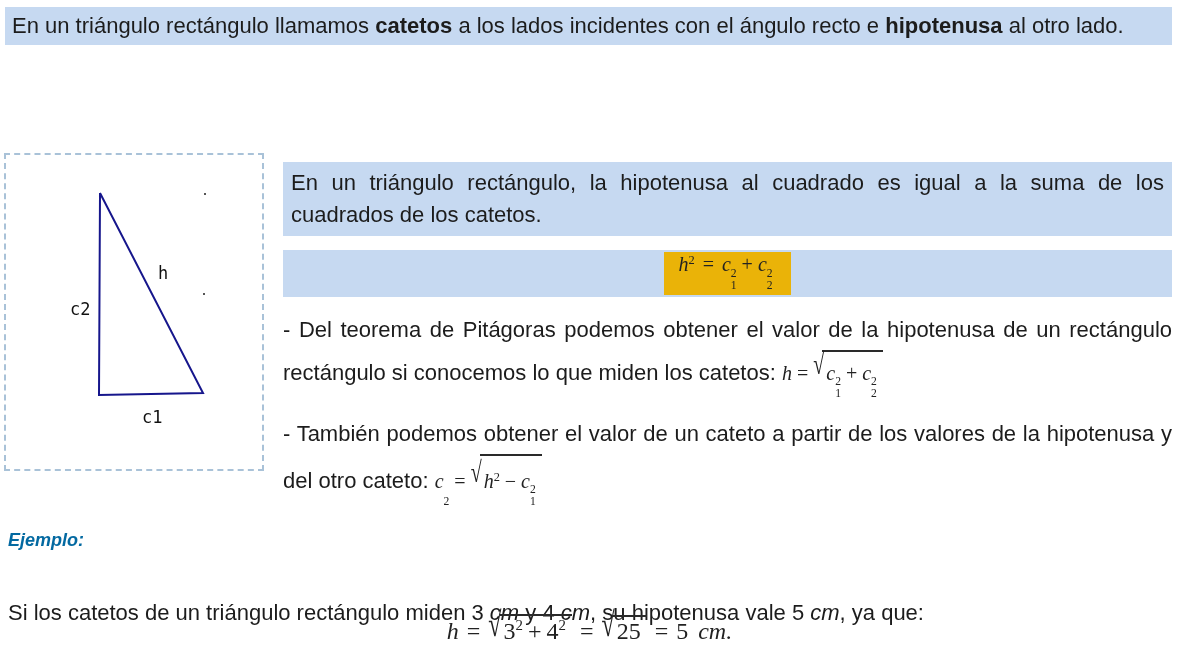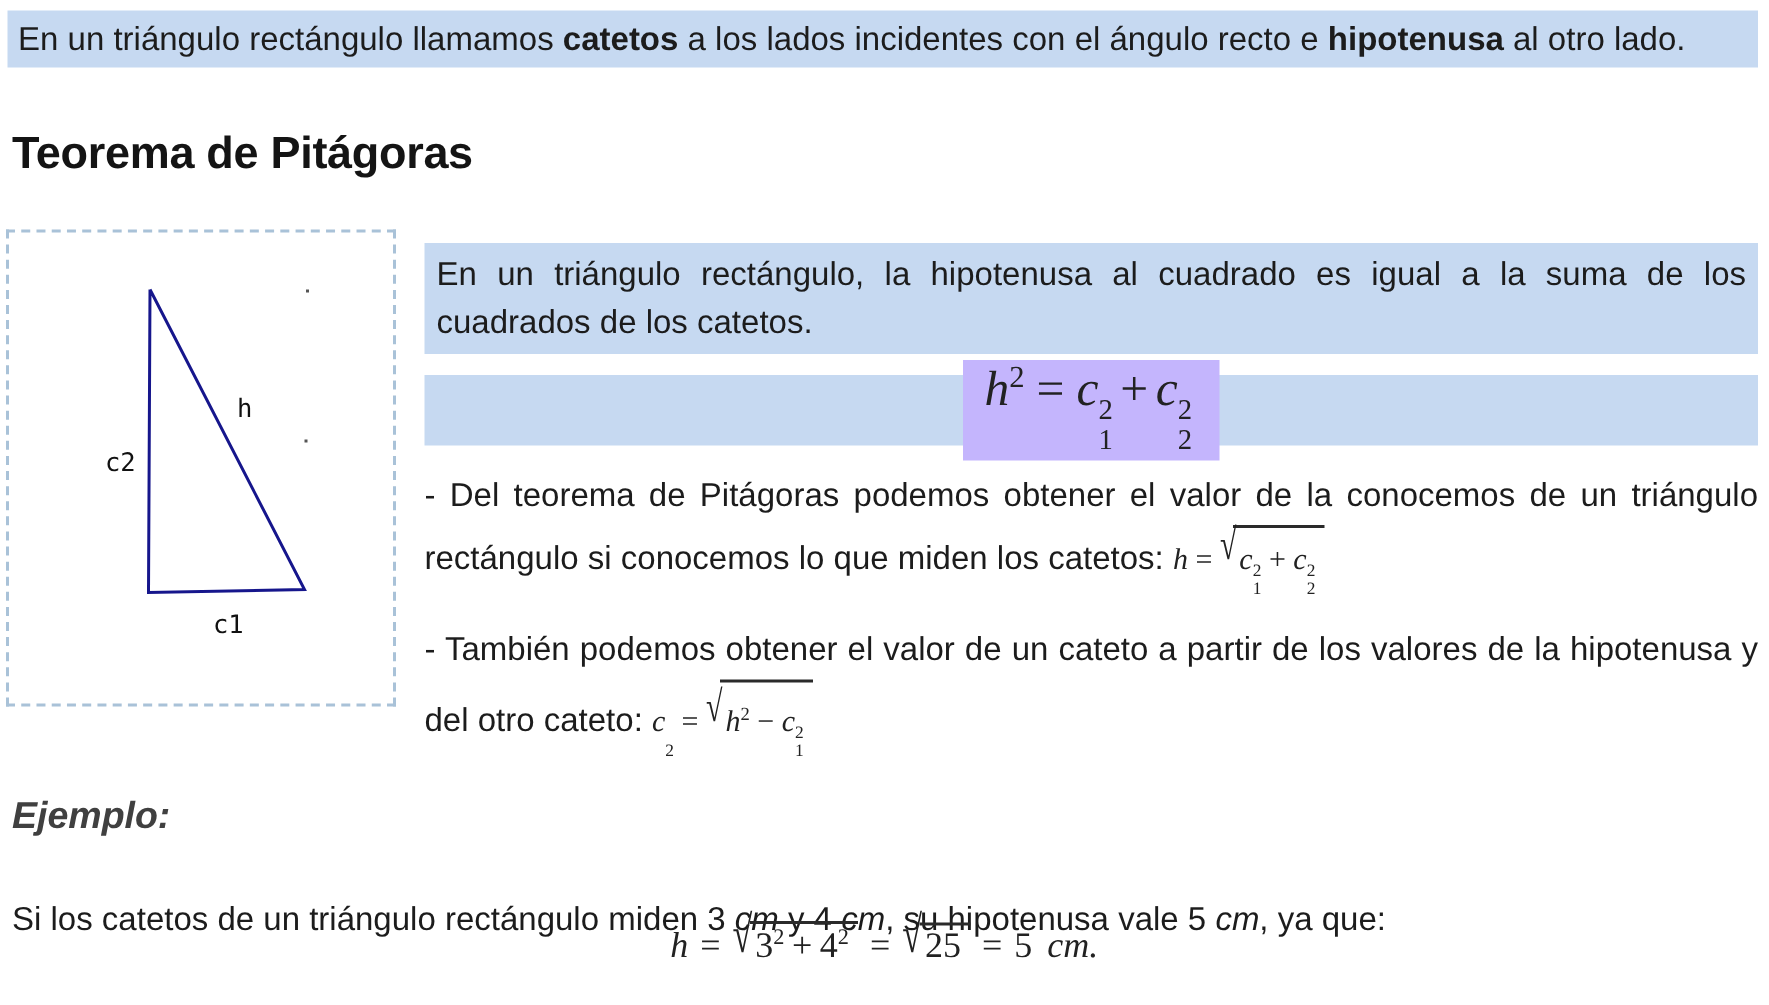--- a/index.html
+++ b/index.html
@@ -30,49 +30,48 @@
   
   .col{position:absolute;left:283px;top:162px;width:889px;}
   .hl{background:#c6d9f1;}
   .statement{box-sizing:border-box;padding:5px 8px;font-size:22px;line-height:32px;text-align:justify;}
   .esdecir{margin:20px 0 0 1px;font-size:22px;line-height:28px;}
   .fbar{margin-top:14px;height:47px;display:flex;align-items:center;justify-content:center;}
   .para{margin:13px 0 0 0;font-size:22px;line-height:40px;text-align:justify;}
 
   
   .feq{font-family:"Liberation Serif",serif;font-style:italic;color:#222;white-space:nowrap;}
-  .feq.main{font-size:33px;background:#c4b5fd;padding:1px 18px 3px 14px;}
+  .feq.main{font-size:20px;background:#eab308;padding:1px 18px 3px 14px;}
   .feq.inline{font-size:20px;}
   .feq.bottom{font-size:24px;}
   .it{font-style:italic;}
   .up{font-style:normal;}
   .sup{font-size:0.62em;vertical-align:0.6em;font-style:normal;}
   .ss{display:inline-flex;flex-direction:column;font-size:0.58em;line-height:1.05;
       vertical-align:-0.45em;font-style:normal;text-align:left;}
   .op{margin:0 8px;font-style:normal;}
   .op.tight{margin:0 5px;}
   .sqrt{display:inline-block;white-space:nowrap;}
   .radsign{display:inline-block;font-style:normal;transform:scaleY(1.45);
            transform-origin:center bottom;margin-right:-2px;}
   .radicand{display:inline-block;border-top:2px solid #2a2a2a;padding:1px 6px 0 4px;}
 
   
-  .exlabel{position:absolute;left:8px;top:530px;color:#404040;font-weight:700;
-           font-style:italic;font-size:25px;text-align:right;}
+  .exlabel{position:absolute;left:8px;top:530px;color:#0369a1;font-weight:700;
+           font-style:italic;font-size:18px;text-align:right;}
   .sentence{position:absolute;left:8px;top:576px;font-size:22px;line-height:30px;}
   .bottomf{position:absolute;left:0;top:614px;width:1179px;text-align:center;}
 </style>
 </head>
 <body>
 
 <div class="page">
 
   <div class="banner"><span>En un triángulo rectángulo llamamos </span><span class="b">catetos</span><span> a los lados incidentes con el ángulo recto e </span><span class="b">hipotenusa</span><span> al otro lado.</span></div>
 
-  <div class="h1">Teorema de Pitágoras</div>
 
   <div class="figure">
     <svg width="256" height="314" viewBox="0 0 256 314">
       <polyline points="94,38 93,240 197,238 94,38" fill="none" stroke="#16168c" stroke-width="2"></polyline>
     </svg>
     <span class="flbl lbl-h">h</span>
     <span class="flbl lbl-c2">c2</span>
     <span class="flbl lbl-c1">c1</span>
     <span class="dot dot1"></span>
     <span class="dot dot2"></span>
@@ -86,21 +85,21 @@
     <div class="hl fbar">
       <span class="feq main"><span class="it">h</span><span class="sup">2</span><span class="op">=</span><span class="it">c</span><span class="ss">
             <span>2</span>
             <span>1</span>
           </span><span class="op tight">+</span><span class="it">c</span><span class="ss">
             <span>2</span>
             <span>2</span>
           </span></span>
     </div>
 
-    <p class="para"><span>- Del teorema de Pitágoras podemos obtener el valor de la conocemos de un triángulo rectángulo si conocemos lo que miden los catetos:</span>
+    <p class="para"><span>- Del teorema de Pitágoras podemos obtener el valor de la hipotenusa de un rectángulo rectángulo si conocemos lo que miden los catetos:</span>
       <span class="feq inline"><span class="it">h</span><span class="op tight">=</span><span class="sqrt"><span class="radsign">√</span><span class="radicand"><span class="it">c</span><span class="ss">
                 <span>2</span>
                 <span>1</span>
               </span><span class="op tight">+</span><span class="it">c</span><span class="ss">
                 <span>2</span>
                 <span>2</span>
               </span></span></span></span>
     </p>
 
     <p class="para"><span>- También podemos obtener el valor de un cateto a partir de los valores de la hipotenusa y del otro cateto:</span>

